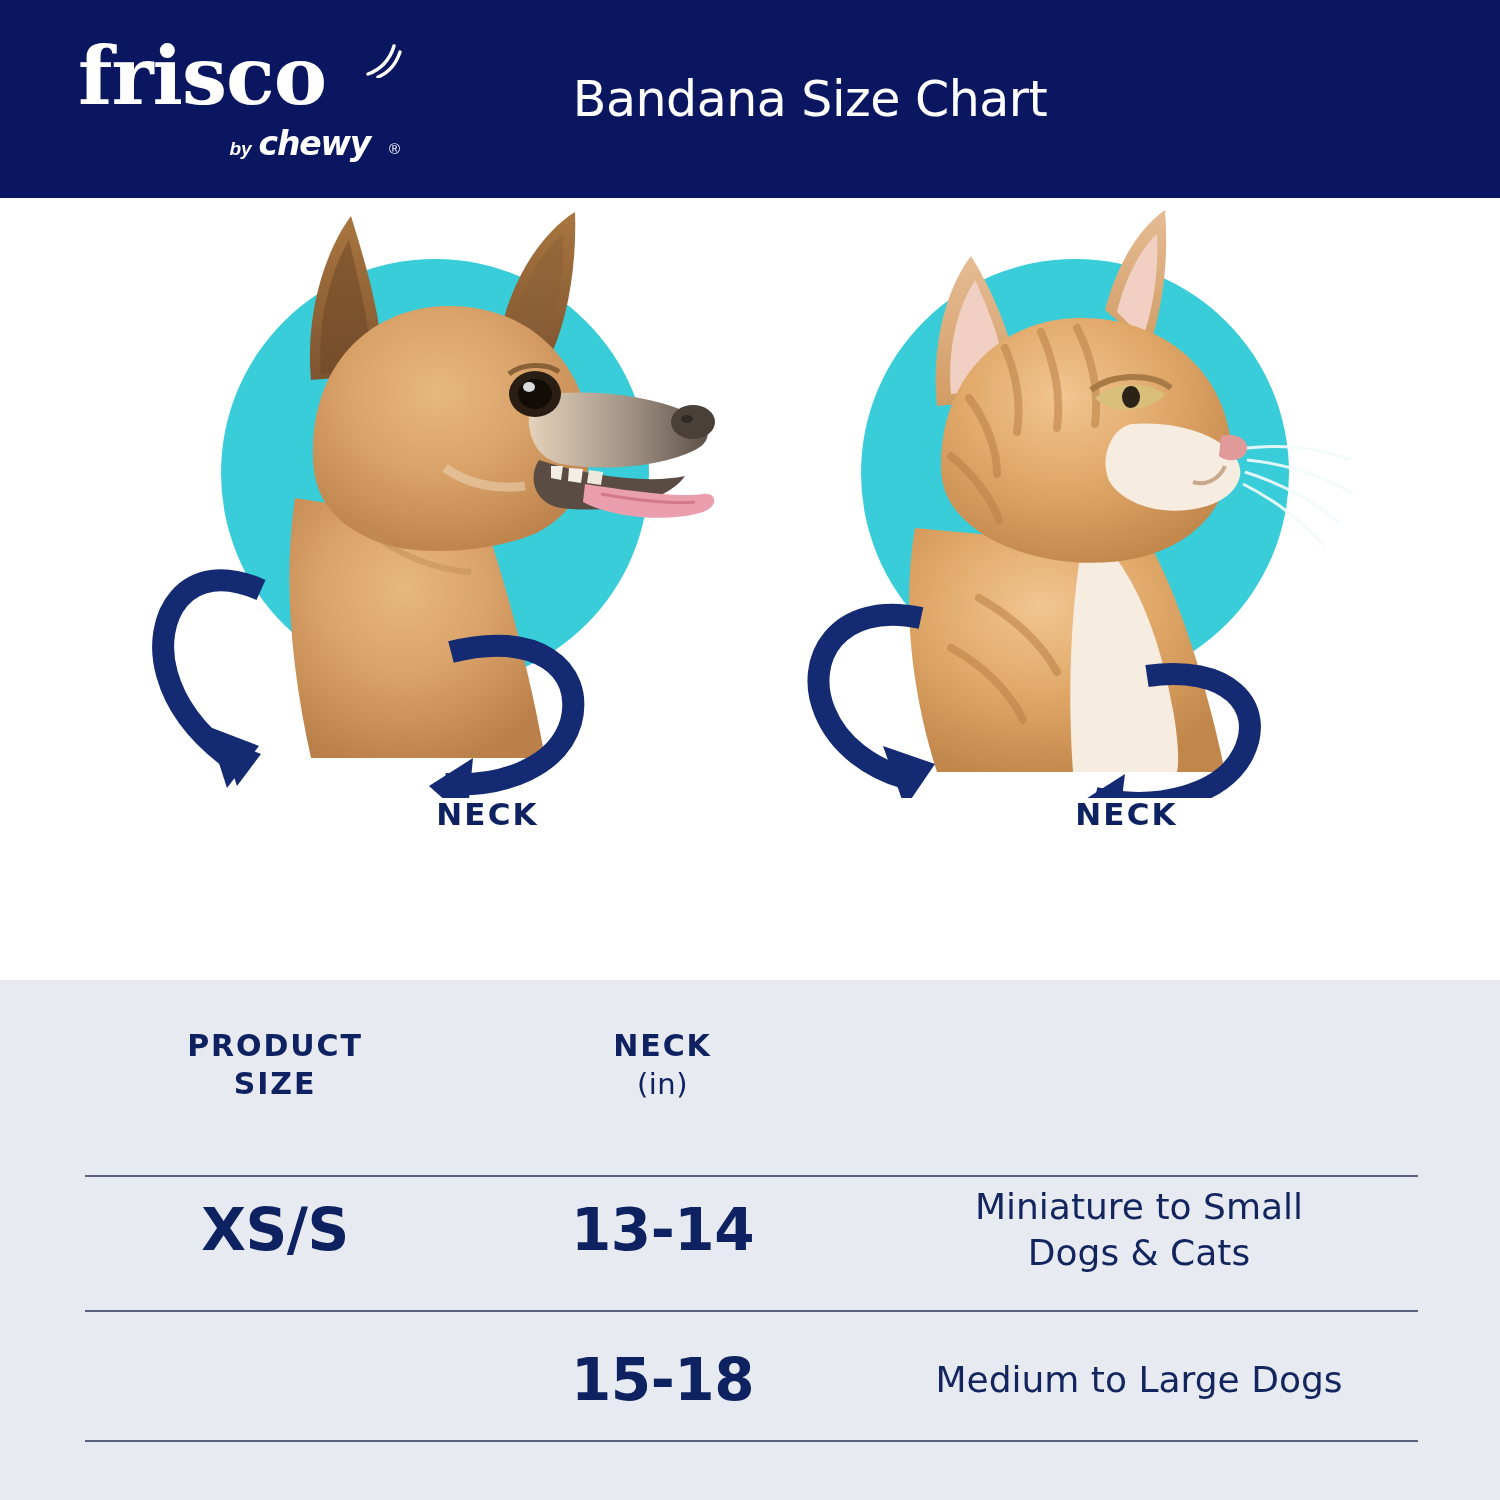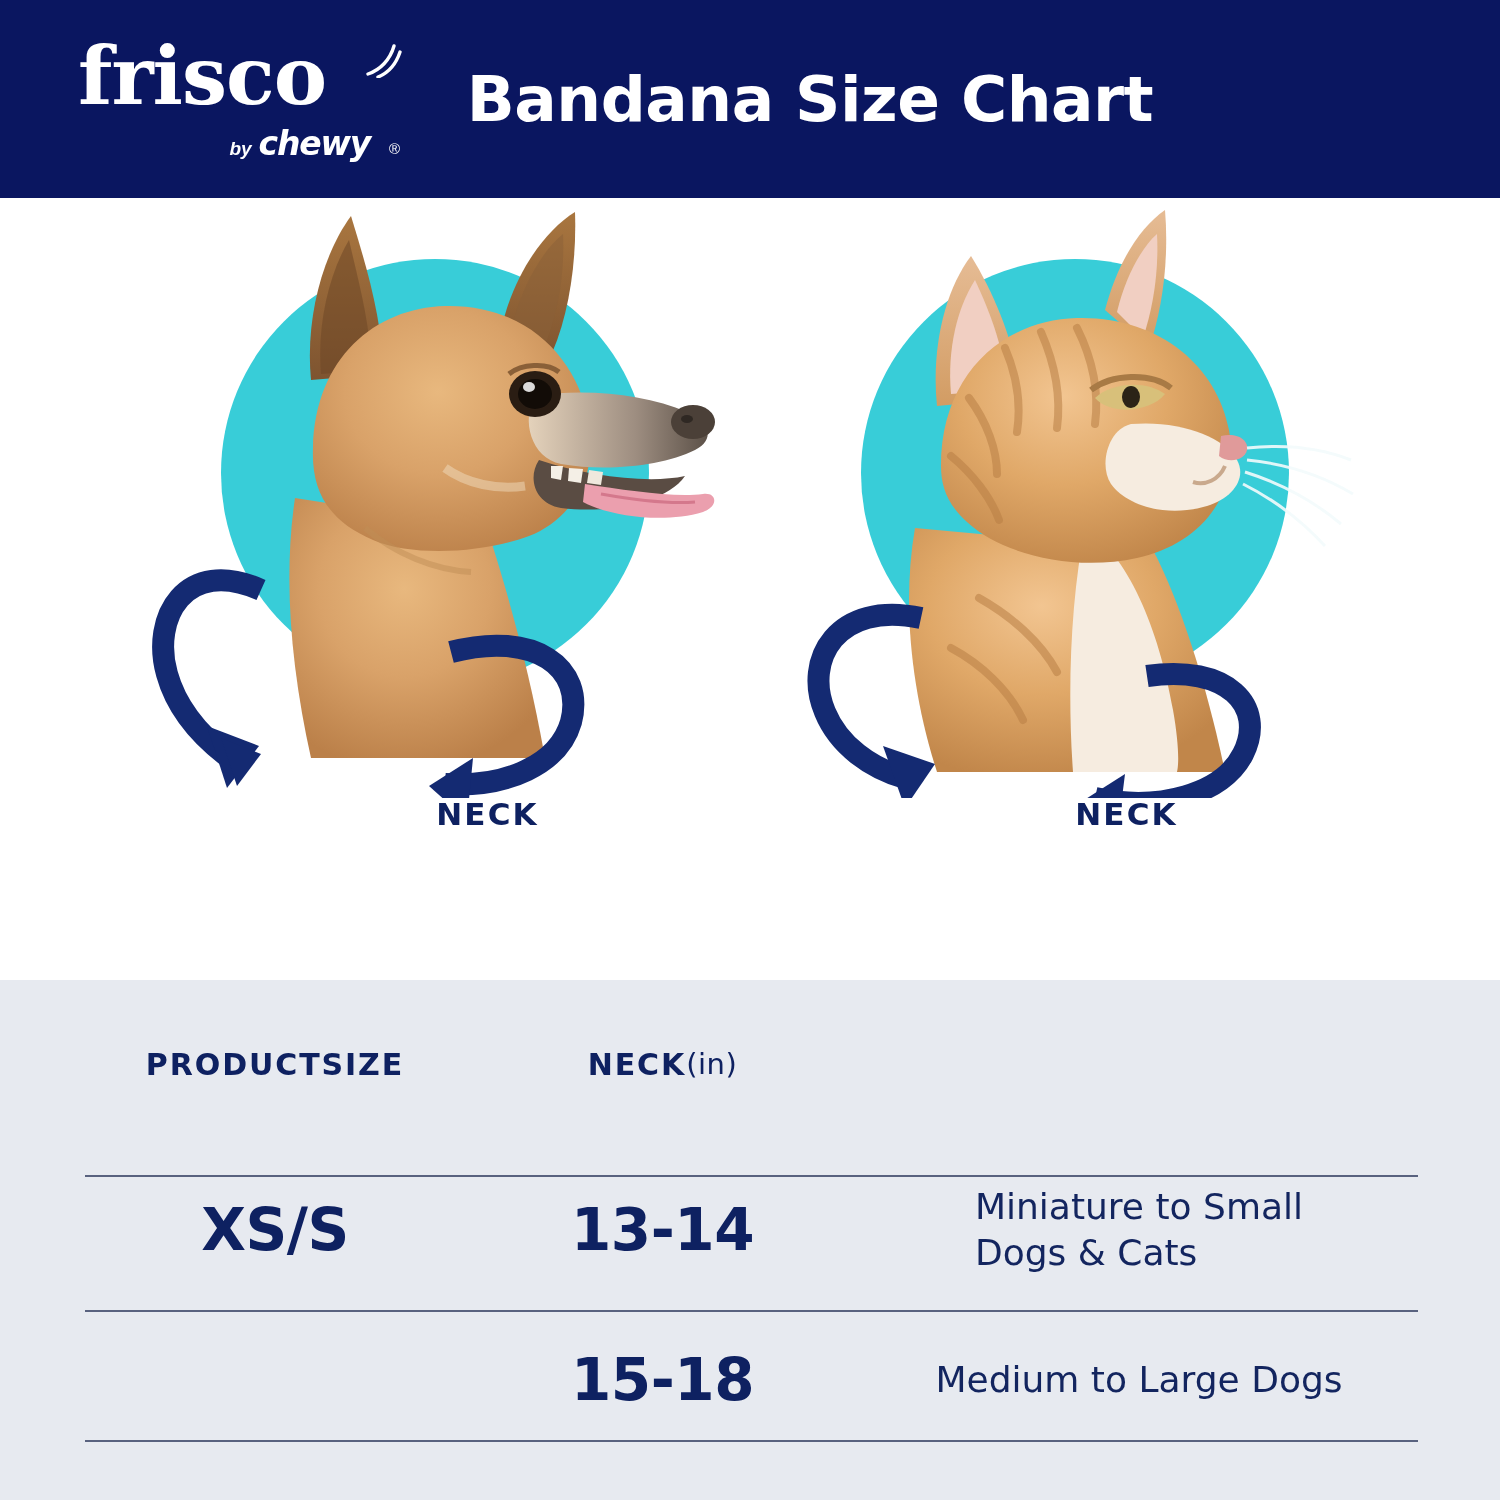--- a/index.html
+++ b/index.html
@@ -56,22 +56,22 @@
     font-family: "DejaVu Sans", sans-serif;
     font-weight: 700; font-style: italic;
     font-size: 33px; color: #ffffff;
     letter-spacing: -1.2px;
   }
   .header-title {
     position: absolute; left: 0; top: 0;
     width: 1500px; height: 198px;
     display: flex; align-items: center; justify-content: center;
     font-family: "DejaVu Sans", sans-serif;
-    font-weight: 700;
-    font-size: 63px;
+    font-weight: 400;
+    font-size: 49px;
     color: #ffffff;
     letter-spacing: -0.5px;
     padding-left: 120px;
   }
 
   
   .illus-area {
     position: absolute; left: 0; top: 198px;
     width: 1500px; height: 782px;
     background: #ffffff;
@@ -109,21 +109,21 @@
     position: absolute; left: 0; width: 1500px;
     display: flex; align-items: center;
   }
   .tcell { display: flex; align-items: center; justify-content: center; }
   .c1 { position:absolute; left: 85px;  width: 380px; }
   .c2 { position:absolute; left: 465px; width: 395px; }
   .c3 { position:absolute; left: 860px; width: 558px; }
 
   .thead { top: 30px; height: 110px; }
   .thead .tcell {
-    height: 110px;
+    flex-direction: column; height: 110px;
     font-family: "DejaVu Sans", sans-serif;
     font-weight: 700;
     font-size: 30px;
     letter-spacing: 1.9px;
     color: #0e2161;
     line-height: 1.28;
     text-align: center;
   }
   .thead .sub-in {
     font-weight: 400;
@@ -149,21 +149,21 @@
     font-weight: 700;
     font-size: 58px;
     color: #0e2161;
     letter-spacing: -0.5px;
   }
   .cell-rec {
     font-family: "DejaVu Sans", sans-serif;
     font-weight: 400;
     font-size: 36px;
     color: #13255f;
-    text-align: left;
+    text-align: center;
     line-height: 1.28;
   }
 </style>
 </head>
 <body>
 
 <div class="page">
 
   <div class="header">
 

